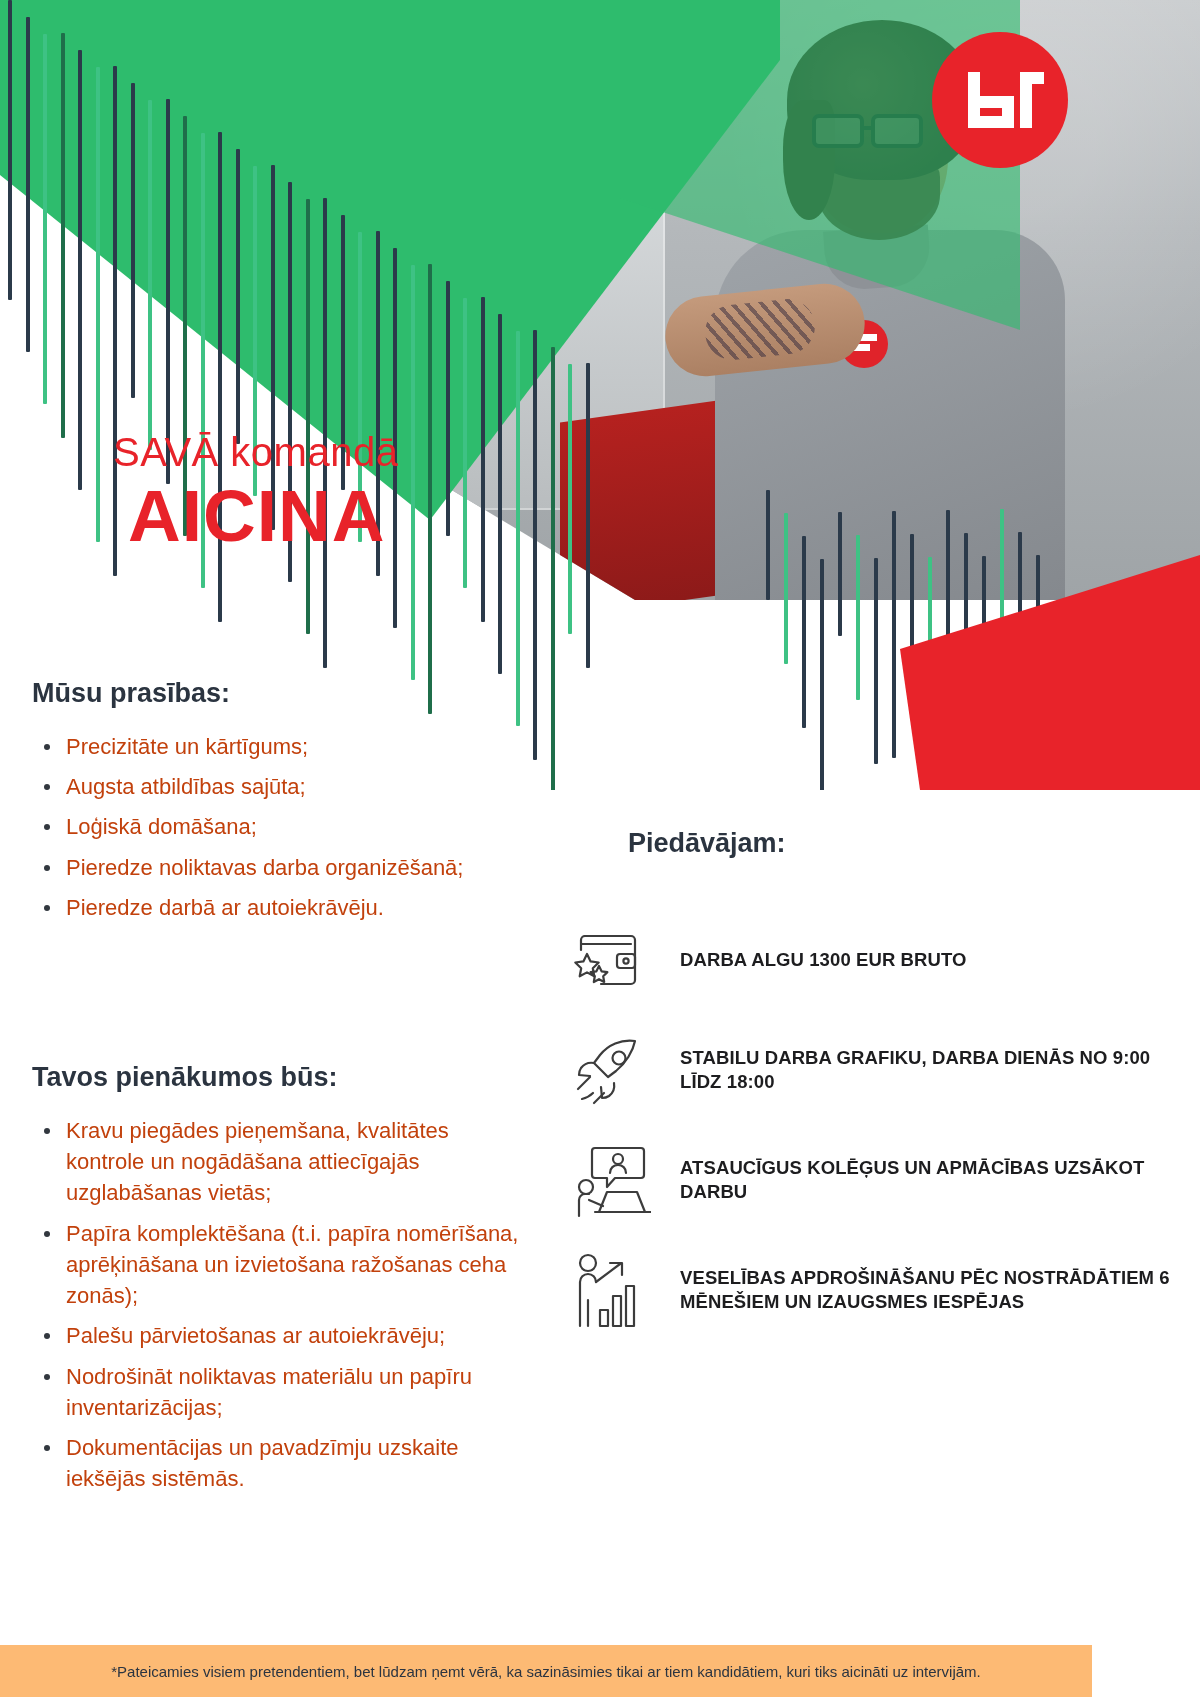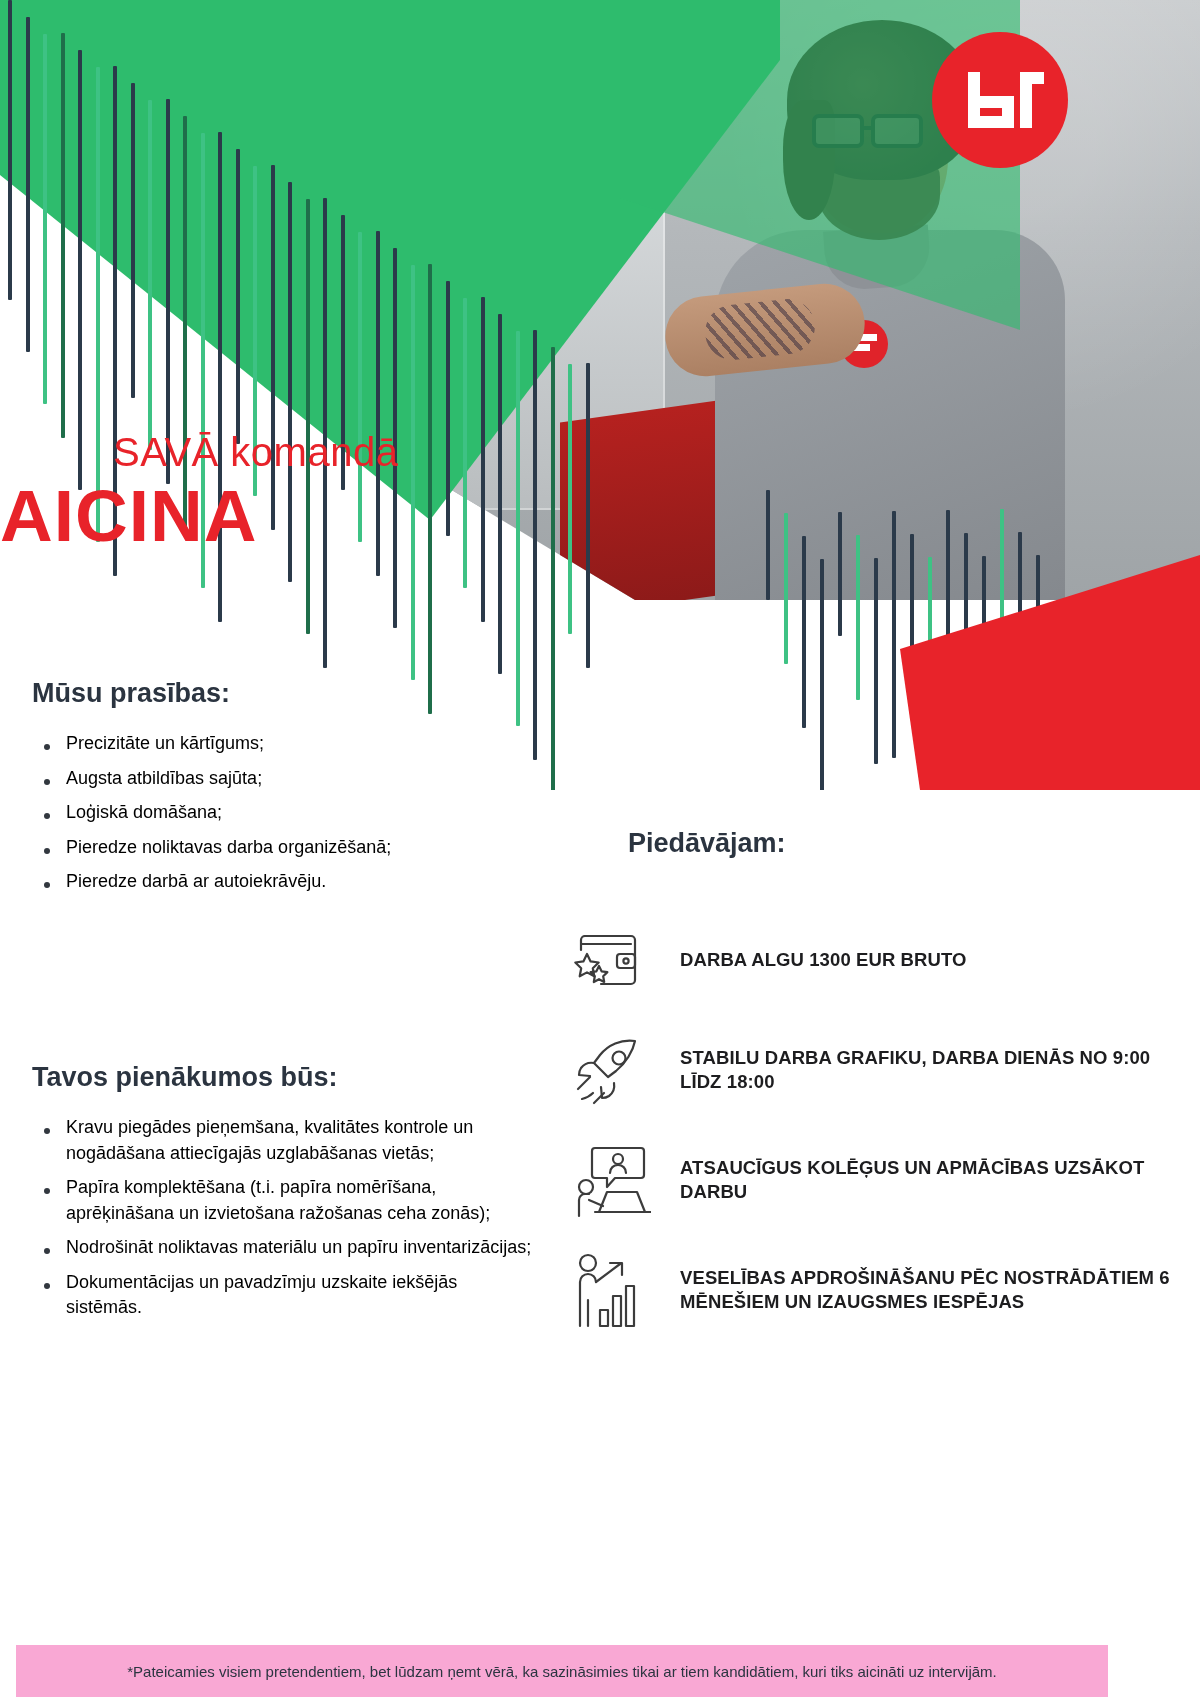--- a/index.html
+++ b/index.html
@@ -129,37 +129,37 @@
   .logo-h-bar  { position:absolute; background:#fff; left: 88px; top: 40px; width: 24px; height: 12px; }
 
   
   .headline { position: absolute; left: 0; top: 430px; width: 820px; }
   .h-kicker {
     color: #e8232a; font-size: 40px; letter-spacing: .5px; font-weight: 400;
     padding-left: 113px; line-height: 1.1;
   }
   .h-aicina {
     color: #e8232a; font-size: 73px; font-weight: 800; letter-spacing: 1px;
-    line-height: 1.05; margin-top: 4px;
+    padding-left: 128px; line-height: 1.05; margin-top: 4px;
   }
   .h-title {
     color: #2b3440; font-size: 76px; font-weight: 800; letter-spacing: .5px;
     line-height: 1.03; padding-left: 218px; margin-top: 2px;
   }
   .h-title .l2 { padding-left: 90px; display:block; }
 
   
   .col-left { position: absolute; left: 32px; top: 678px; width: 500px; }
   .sec-head {
     font-size: 27px; font-weight: 700; color: #2b3440; margin-bottom: 22px;
   }
   ul.blist { list-style: none; }
   ul.blist li {
     position: relative; padding-left: 34px; margin-bottom: 9px;
-    font-size: 18px; line-height: 1.42; color: #000000; font-weight: 400;
+    font-size: 22px; line-height: 1.42; color: #c2410c; font-weight: 400;
   }
   ul.blist li::before {
     content: ""; position: absolute; left: 12px; top: 13px;
     width: 6px; height: 6px; border-radius: 50%; background: #32383f;
   }
   .col-left-3 { position: absolute; left: 32px; top: 1062px; width: 500px; }
 
   
   .col-right { position: absolute; left: 628px; top: 828px; width: 570px; }
   .offers-head { font-size: 27px; font-weight: 700; color: #2b3440; }
@@ -169,22 +169,22 @@
   }
   .offer-icon { width: 86px; flex: 0 0 86px; display:flex; align-items:center; justify-content:center; }
   .offer-icon svg { display: block; }
   .offer-text {
     font-size: 18.5px; font-weight: 700; line-height: 1.32;
     letter-spacing: .1px; color: #1d1d1f; text-transform: uppercase;
   }
 
   
   .footer {
-    position: absolute; left: 16px; bottom: 0; width: 1092px; height: 52px;
-    background: #f9a8d4; display: flex; align-items: center; justify-content: center;
+    position: absolute; left: 0; bottom: 0; width: 1092px; height: 52px;
+    background: #fdba74; display: flex; align-items: center; justify-content: center;
   }
   .footer span { font-size: 15px; color: #2b3440; font-weight: 400; }
 </style>
 </head>
 <body>
 
 <div class="hero">
 
   <div class="photo">
     <div class="ph-machine"></div>
@@ -296,20 +296,21 @@
       <li>Pieredze noliktavas darba organizēšanā;</li>
       <li>Pieredze darbā ar  autoiekrāvēju.</li>
     </ul>
 </div>
 
 <div class="col-left-3">
   <div class="sec-head">Tavos pienākumos būs:</div>
   <ul class="blist" id="duty-list">
       <li>Kravu piegādes pieņemšana, kvalitātes kontrole un nogādāšana attiecīgajās uzglabāšanas vietās;</li>
       <li>Papīra komplektēšana (t.i. papīra nomērīšana, aprēķināšana un izvietošana ražošanas ceha zonās);</li>
+      <li>Palešu pārvietošanas ar autoiekrāvēju;</li>
       <li>Nodrošināt noliktavas materiālu un papīru inventarizācijas;</li>
       <li>Dokumentācijas un pavadzīmju uzskaite iekšējās sistēmās.</li>
     </ul>
 </div>
 
 <div class="col-right">
   <div class="offers-head">Piedāvājam:</div>
 </div>
 <div class="offer-list" id="offer-list">
     <div class="offer">

